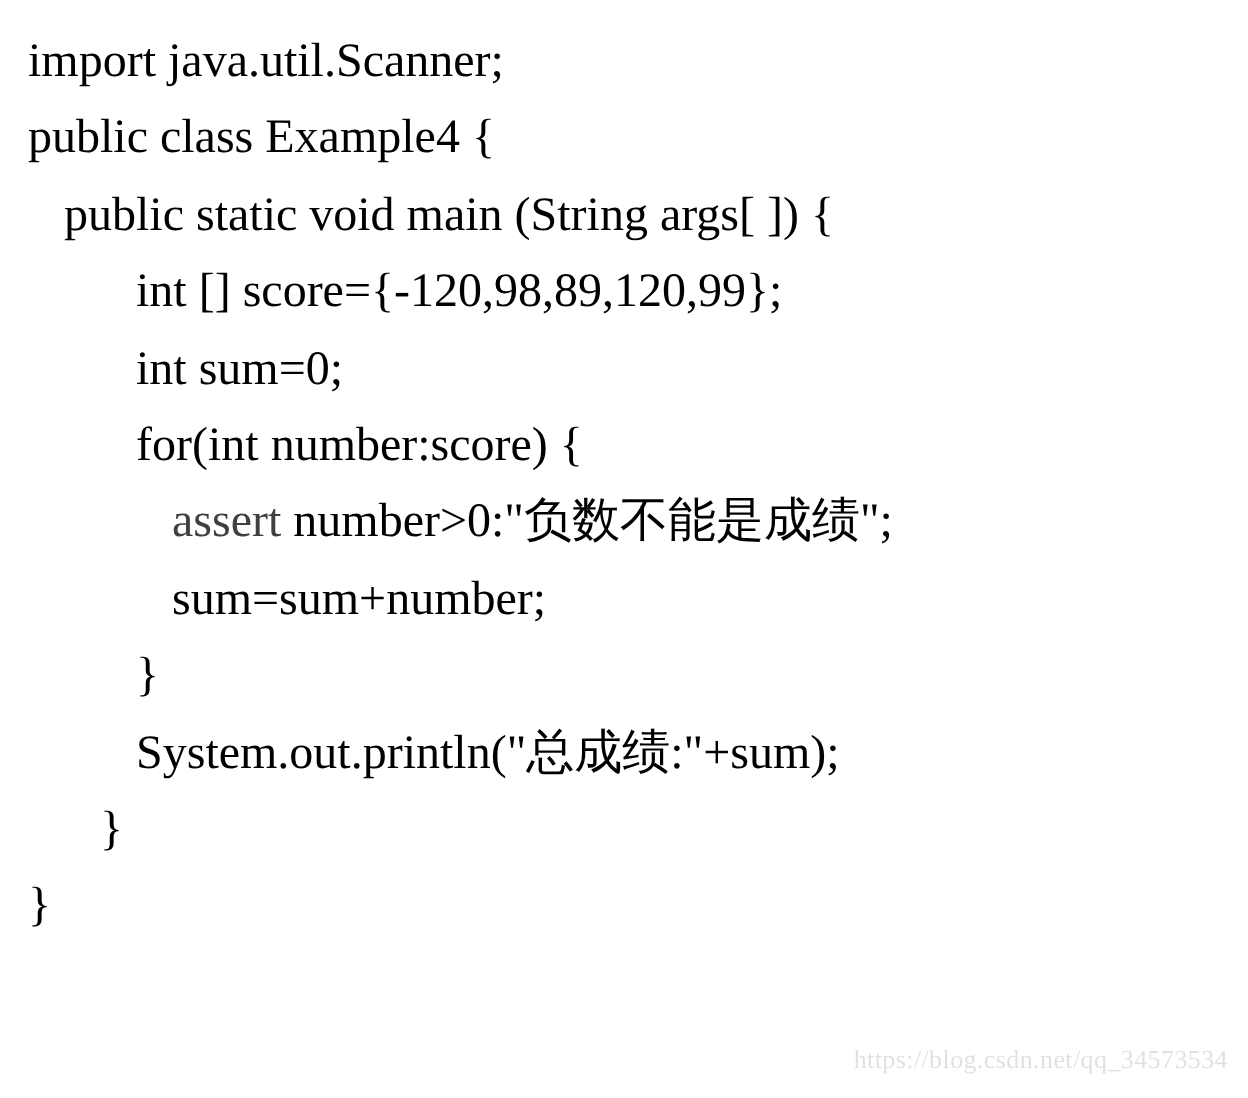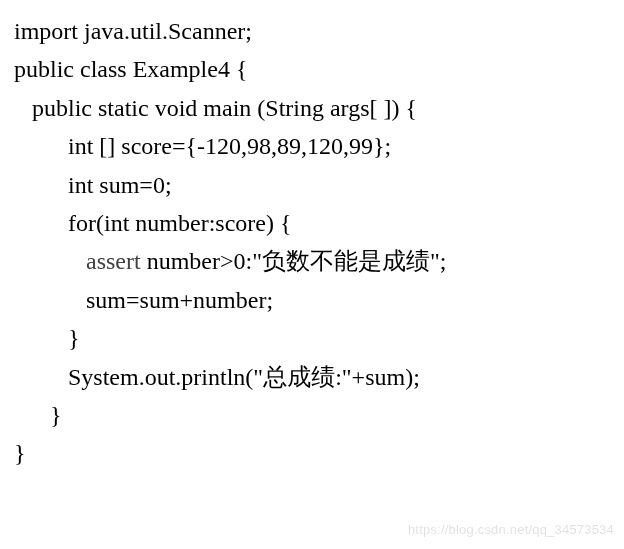--- a/index.html
+++ b/index.html
@@ -22,21 +22,21 @@
   .line {
     display: block;
   }
   .keyword-red {
     color: #404040;
   }
   .watermark {
     position: absolute;
     right: 10px;
     bottom: 8px;
-    font-family: Liberation Sans, sans-serif;
+    font-family: Liberation Serif, serif;
     font-size: 13px;
     color: rgba(0,0,0,0.12);
     letter-spacing: 0.2px;
   }
 </style>
 </head>
 <body>
 
 <div class="code-block" id="code-container"><span class="line"><span>import java.util.Scanner;</span></span><span class="line"><span>public class Example4 {</span></span><span class="line">   <span>public static void main (String args[ ]) {</span></span><span class="line">         <span>int [] score={-120,98,89,120,99};</span></span><span class="line">         <span>int sum=0;</span></span><span class="line">         <span>for(int number:score) {</span></span><span class="line">            <span class="keyword-red">assert</span><span> number&gt;0:"负数不能是成绩";</span></span><span class="line">            <span>sum=sum+number;</span></span><span class="line">         <span>}</span></span><span class="line">         <span>System.out.println("总成绩:"+sum);</span></span><span class="line">      <span>}</span></span><span class="line"><span>}</span></span></div>
 

